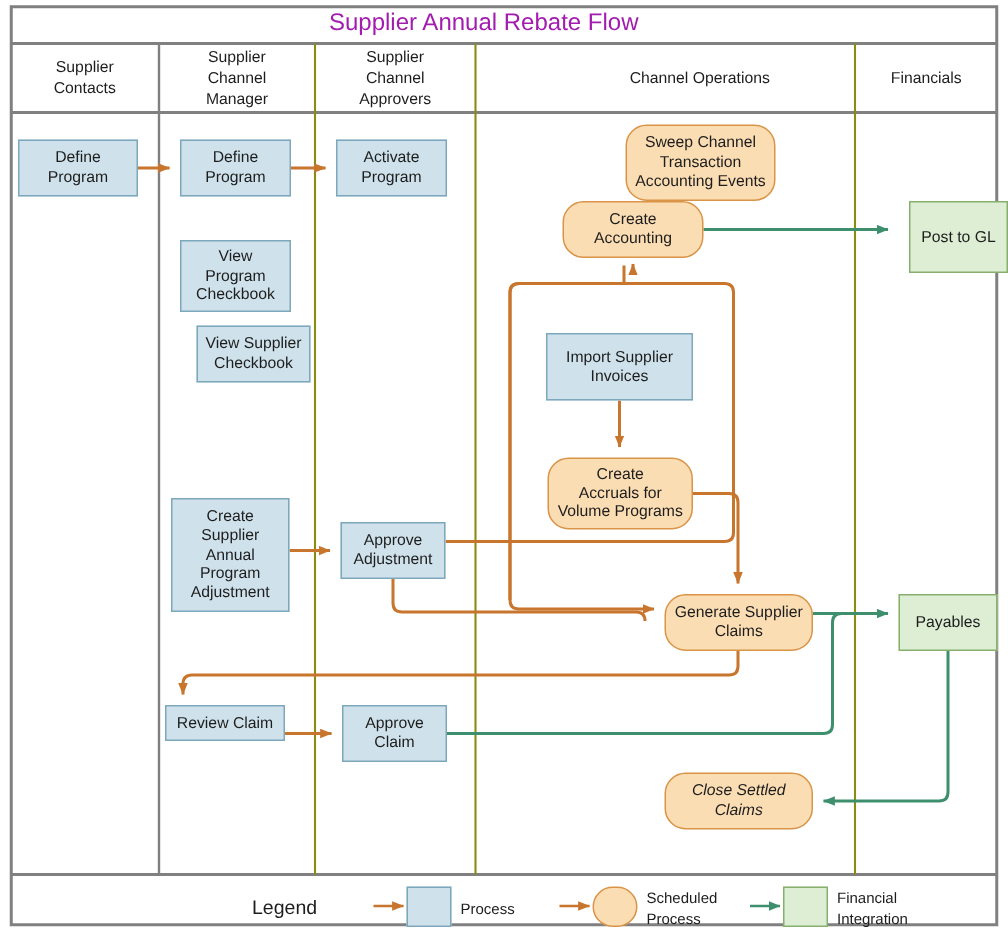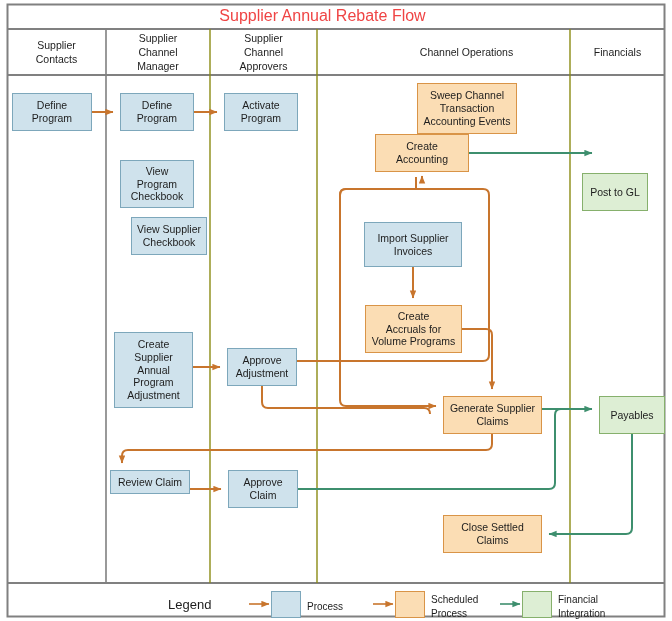--- a/index.html
+++ b/index.html
@@ -3,26 +3,26 @@
 <meta charset="utf-8">
 <style>
   html,body{margin:0;padding:0;background:#fff;}
   body{font-family:"Liberation Sans","DejaVu Sans",sans-serif;}
   #canvas{position:relative;width:672px;height:621px;background:#ffffff;overflow:hidden;}
   #svg{position:absolute;left:0;top:0;width:672px;height:621px;}
   .node{position:absolute;box-sizing:border-box;display:flex;align-items:center;
         justify-content:center;text-align:center;font-size:10.5px;color:#1d1d1d;
         line-height:1.22;border-width:1px;border-style:solid;padding:1px 2px;}
   .n-process{background:#cfe2ec;border-color:#7da7bb;}
-  .n-sched{background:#fbddb4;border-color:#d99447;}
+  .n-sched{background:#fbddb4;border-color:#d99447;border-radius:14px;}
   .n-fin{background:#ddeed4;border-color:#86b06c;}
   .lane-title{position:absolute;display:flex;align-items:center;justify-content:center;
         text-align:center;font-size:10.5px;color:#1d1d1d;line-height:1.35;box-sizing:border-box;}
   .diag-title{position:absolute;left:7px;top:4px;width:631px;height:24px;
-        display:flex;align-items:center;justify-content:center;font-size:16px;color:#ef4444;}
+        display:flex;align-items:center;justify-content:center;font-size:16px;color:#a21caf;}
   .legend-label{position:absolute;font-size:13px;color:#1d1d1d;}
   .legend-cap{position:absolute;font-size:10px;color:#1d1d1d;line-height:1.35;text-align:left;}
   .legend-swatch{position:absolute;box-sizing:border-box;border-width:1px;border-style:solid;}
 </style>
 </head>
 <body>
 
 <div id="canvas">
 
   <svg id="svg" viewBox="0 0 672 621" xmlns="http://www.w3.org/2000/svg">
@@ -103,22 +103,22 @@
       <div class="node n-process" style="left: 119px; top: 217px; width: 76px; height: 38px; margin-left: 12px;">View Supplier<br>Checkbook</div>
       <div class="node n-process" style="left: 114px; top: 332px; width: 79px; height: 76px;">Create<br>Supplier<br>Annual<br>Program<br>Adjustment</div>
       <div class="node n-process" style="left: 227px; top: 348px; width: 70px; height: 38px;">Approve<br>Adjustment</div>
       <div class="node n-process" style="left: 110px; top: 470px; width: 80px; height: 24px; text-align: center;">Review Claim</div>
       <div class="node n-process" style="left: 228px; top: 470px; width: 70px; height: 38px;">Approve<br>Claim</div>
       <div class="node n-sched" style="left: 417px; top: 83px; width: 100px; height: 51px;">Sweep Channel<br>Transaction<br>Accounting Events</div>
       <div class="node n-sched" style="left: 375px; top: 134px; width: 94px; height: 38px;">Create<br>Accounting</div>
       <div class="node n-process" style="left: 364px; top: 222px; width: 98px; height: 45px;">Import Supplier<br>Invoices</div>
       <div class="node n-sched" style="left: 365px; top: 305px; width: 97px; height: 48px;">Create<br>Accruals for<br>Volume Programs</div>
       <div class="node n-sched" style="left: 443px; top: 396px; width: 99px; height: 38px;">Generate Supplier<br>Claims</div>
-      <div class="node n-sched" style="left: 443px; top: 515px; width: 99px; height: 38px;">Close Settled<br>Claims</div>
-      <div class="node n-fin" style="left: 582px; top: 134px; width: 66px; height: 38px; margin-top: 39px;">Post to GL</div>
+      <div class="node n-sched" style="left: 443px; top: 515px; width: 99px; height: 38px; font-style: italic;">Close Settled<br>Claims</div>
+      <div class="node n-fin" style="left: 606px; top: 134px; width: 66px; height: 48px;">Post to GL</div>
       <div class="node n-fin" style="left: 599px; top: 396px; width: 66px; height: 38px;">Payables</div>
     </div>
 
   <div class="legend-label" style="left:168px;top:597px;">Legend</div>
 
   <div class="legend-swatch n-process" style="left:271px;top:591px;width:30px;height:27px;"></div>
   <div class="legend-cap" style="left:307px;top:600px;" id="lcap0">Process</div>
 
   <div class="legend-swatch n-sched" style="left:395px;top:591px;width:30px;height:27px;"></div>
   <div class="legend-cap" style="left:431px;top:593px;" id="lcap1">Scheduled<br>Process</div>

